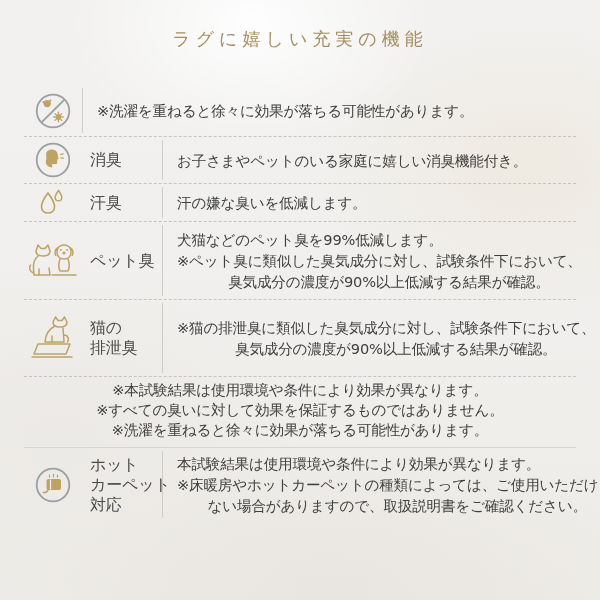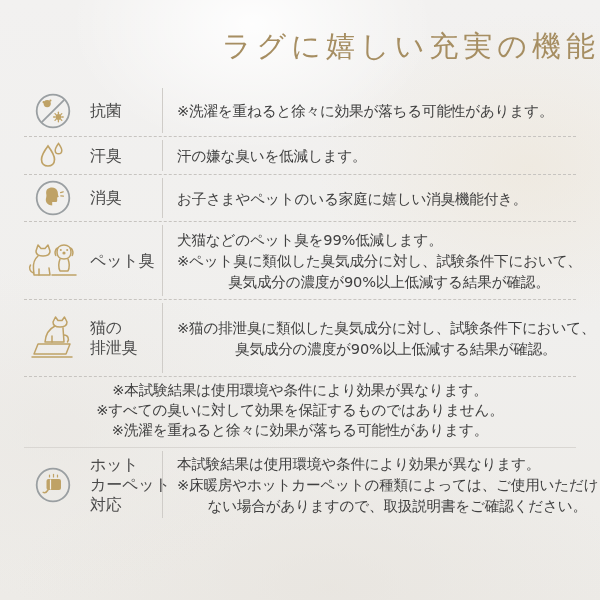--- a/index.html
+++ b/index.html
@@ -10,23 +10,23 @@
     font-family:"DejaVu Sans","Liberation Sans",sans-serif;
     background:
       radial-gradient(260px 180px at 42% 4%, rgba(255,255,255,.9), rgba(255,255,255,0) 70%),
       radial-gradient(300px 220px at 88% 28%, rgba(236,226,208,.45), rgba(236,226,208,0) 70%),
       radial-gradient(340px 240px at 10% 72%, rgba(233,230,225,.55), rgba(233,230,225,0) 70%),
       radial-gradient(420px 200px at 55% 98%, rgba(230,226,220,.6), rgba(230,226,220,0) 75%),
       linear-gradient(180deg,#f2f1f0 0%,#f0efed 55%,#edebe7 100%);
   }
   .title{
     position:absolute;top:27px;left:0;width:100%;
-    text-align:right;
+    text-align:center;
     color:#a68e62;
-    font-size:29px;
+    font-size:18px;
     letter-spacing:5px;
     font-weight:500;
   }
   .content{position:absolute;top:85px;left:0;right:0;}
   .row{
     display:flex;align-items:center;
     margin:0 24px;
     box-sizing:border-box;
   }
   .sep-dashed{border-bottom:1px dashed #c7c4c0;}
@@ -99,59 +99,56 @@
             <line x1="24.4" y1="28.4" x2="24.4" y2="29.8"></line>
             <line x1="19.6" y1="25" x2="21" y2="25"></line>
             <line x1="27.8" y1="25" x2="29.2" y2="25"></line>
             <line x1="21" y1="21.6" x2="22" y2="22.6"></line>
             <line x1="26.8" y1="27.4" x2="27.8" y2="28.4"></line>
             <line x1="21" y1="28.4" x2="22" y2="27.4"></line>
             <line x1="26.8" y1="22.6" x2="27.8" y2="21.6"></line>
           </g>
         </svg>
       </div>
-      <div class="label-cell">
-        <span>抗菌</span>
-      </div>
       <div class="text-cell">
         <p>※洗濯を重ねると徐々に効果が落ちる可能性があります。</p>
-      </div>
-    </div>
-
-    <div class="row r3 sep-dashed">
-      <div class="icon-cell">
-        <svg width="34" height="34" viewBox="0 0 34 34">
-          <path d="M12 7 C12 7 5.5 15.5 5.5 20.5 C5.5 24.6 8.4 27 12 27 C15.6 27 18.5 24.6 18.5 20.5 C18.5 15.5 12 7 12 7 Z" fill="none" stroke="#bfa266" stroke-width="1.7"></path>
-          <path d="M22.5 4.5 C22.5 4.5 19.2 9 19.2 11.5 C19.2 13.6 20.7 14.8 22.5 14.8 C24.3 14.8 25.8 13.6 25.8 11.5 C25.8 9 22.5 4.5 22.5 4.5 Z" fill="none" stroke="#bfa266" stroke-width="1.5"></path>
-        </svg>
-      </div>
-      <div class="label-cell">
-        <span>汗臭</span>
-      </div>
-      <div class="text-cell">
-        <p>汗の嫌な臭いを低減します。</p>
       </div>
     </div>
 
     <div class="row r2 sep-dashed">
       <div class="icon-cell">
         <svg width="38" height="38" viewBox="0 0 38 38">
           <circle cx="19" cy="19" r="16.3" fill="none" stroke="#9a9fa2" stroke-width="1.8"></circle>
           <path d="M13.2 10.2 C16.6 7.2 22.4 8 23.6 12.6 C24.1 14.6 23.7 16 24.8 17.8 L23.2 18.6 L23.2 21.4 C23.2 22.3 22.5 23 21.6 23 L18.2 23 L18.2 26.4 C14.4 26.4 11.8 24.2 11.8 20.8 C11.8 18.8 12.8 17.6 12.3 15.2 C11.9 13.4 12.2 11.6 13.2 10.2 Z" fill="#bfa266"></path>
           <g stroke="#bfa266" stroke-width="1.3" stroke-linecap="round">
             <line x1="26.6" y1="13.6" x2="29.2" y2="12.8"></line>
             <line x1="26.8" y1="16.8" x2="29.4" y2="17.2"></line>
           </g>
         </svg>
       </div>
       <div class="label-cell">
         <span>消臭</span>
       </div>
       <div class="text-cell">
         <p>お子さまやペットのいる家庭に嬉しい消臭機能付き。</p>
+      </div>
+    </div>
+
+    <div class="row r3 sep-dashed">
+      <div class="icon-cell">
+        <svg width="34" height="34" viewBox="0 0 34 34">
+          <path d="M12 7 C12 7 5.5 15.5 5.5 20.5 C5.5 24.6 8.4 27 12 27 C15.6 27 18.5 24.6 18.5 20.5 C18.5 15.5 12 7 12 7 Z" fill="none" stroke="#bfa266" stroke-width="1.7"></path>
+          <path d="M22.5 4.5 C22.5 4.5 19.2 9 19.2 11.5 C19.2 13.6 20.7 14.8 22.5 14.8 C24.3 14.8 25.8 13.6 25.8 11.5 C25.8 9 22.5 4.5 22.5 4.5 Z" fill="none" stroke="#bfa266" stroke-width="1.5"></path>
+        </svg>
+      </div>
+      <div class="label-cell">
+        <span>汗臭</span>
+      </div>
+      <div class="text-cell">
+        <p>汗の嫌な臭いを低減します。</p>
       </div>
     </div>
 
     <div class="row r4 sep-dashed">
       <div class="icon-cell">
         <svg width="58" height="46" viewBox="0 0 58 46">
           <g fill="none" stroke="#bfa266" stroke-width="1.5" stroke-linecap="round" stroke-linejoin="round">
 
             <path d="M12 13 L14 7 L17 10.5 L21 10.5 L24 7 L26 13 C26 16 23.5 18 19 18 C14.5 18 12 16 12 13 Z"></path>
             <path d="M14 18 C10.5 21 9 26 9.5 31 L10 37 L26 37 L25 30"></path>

